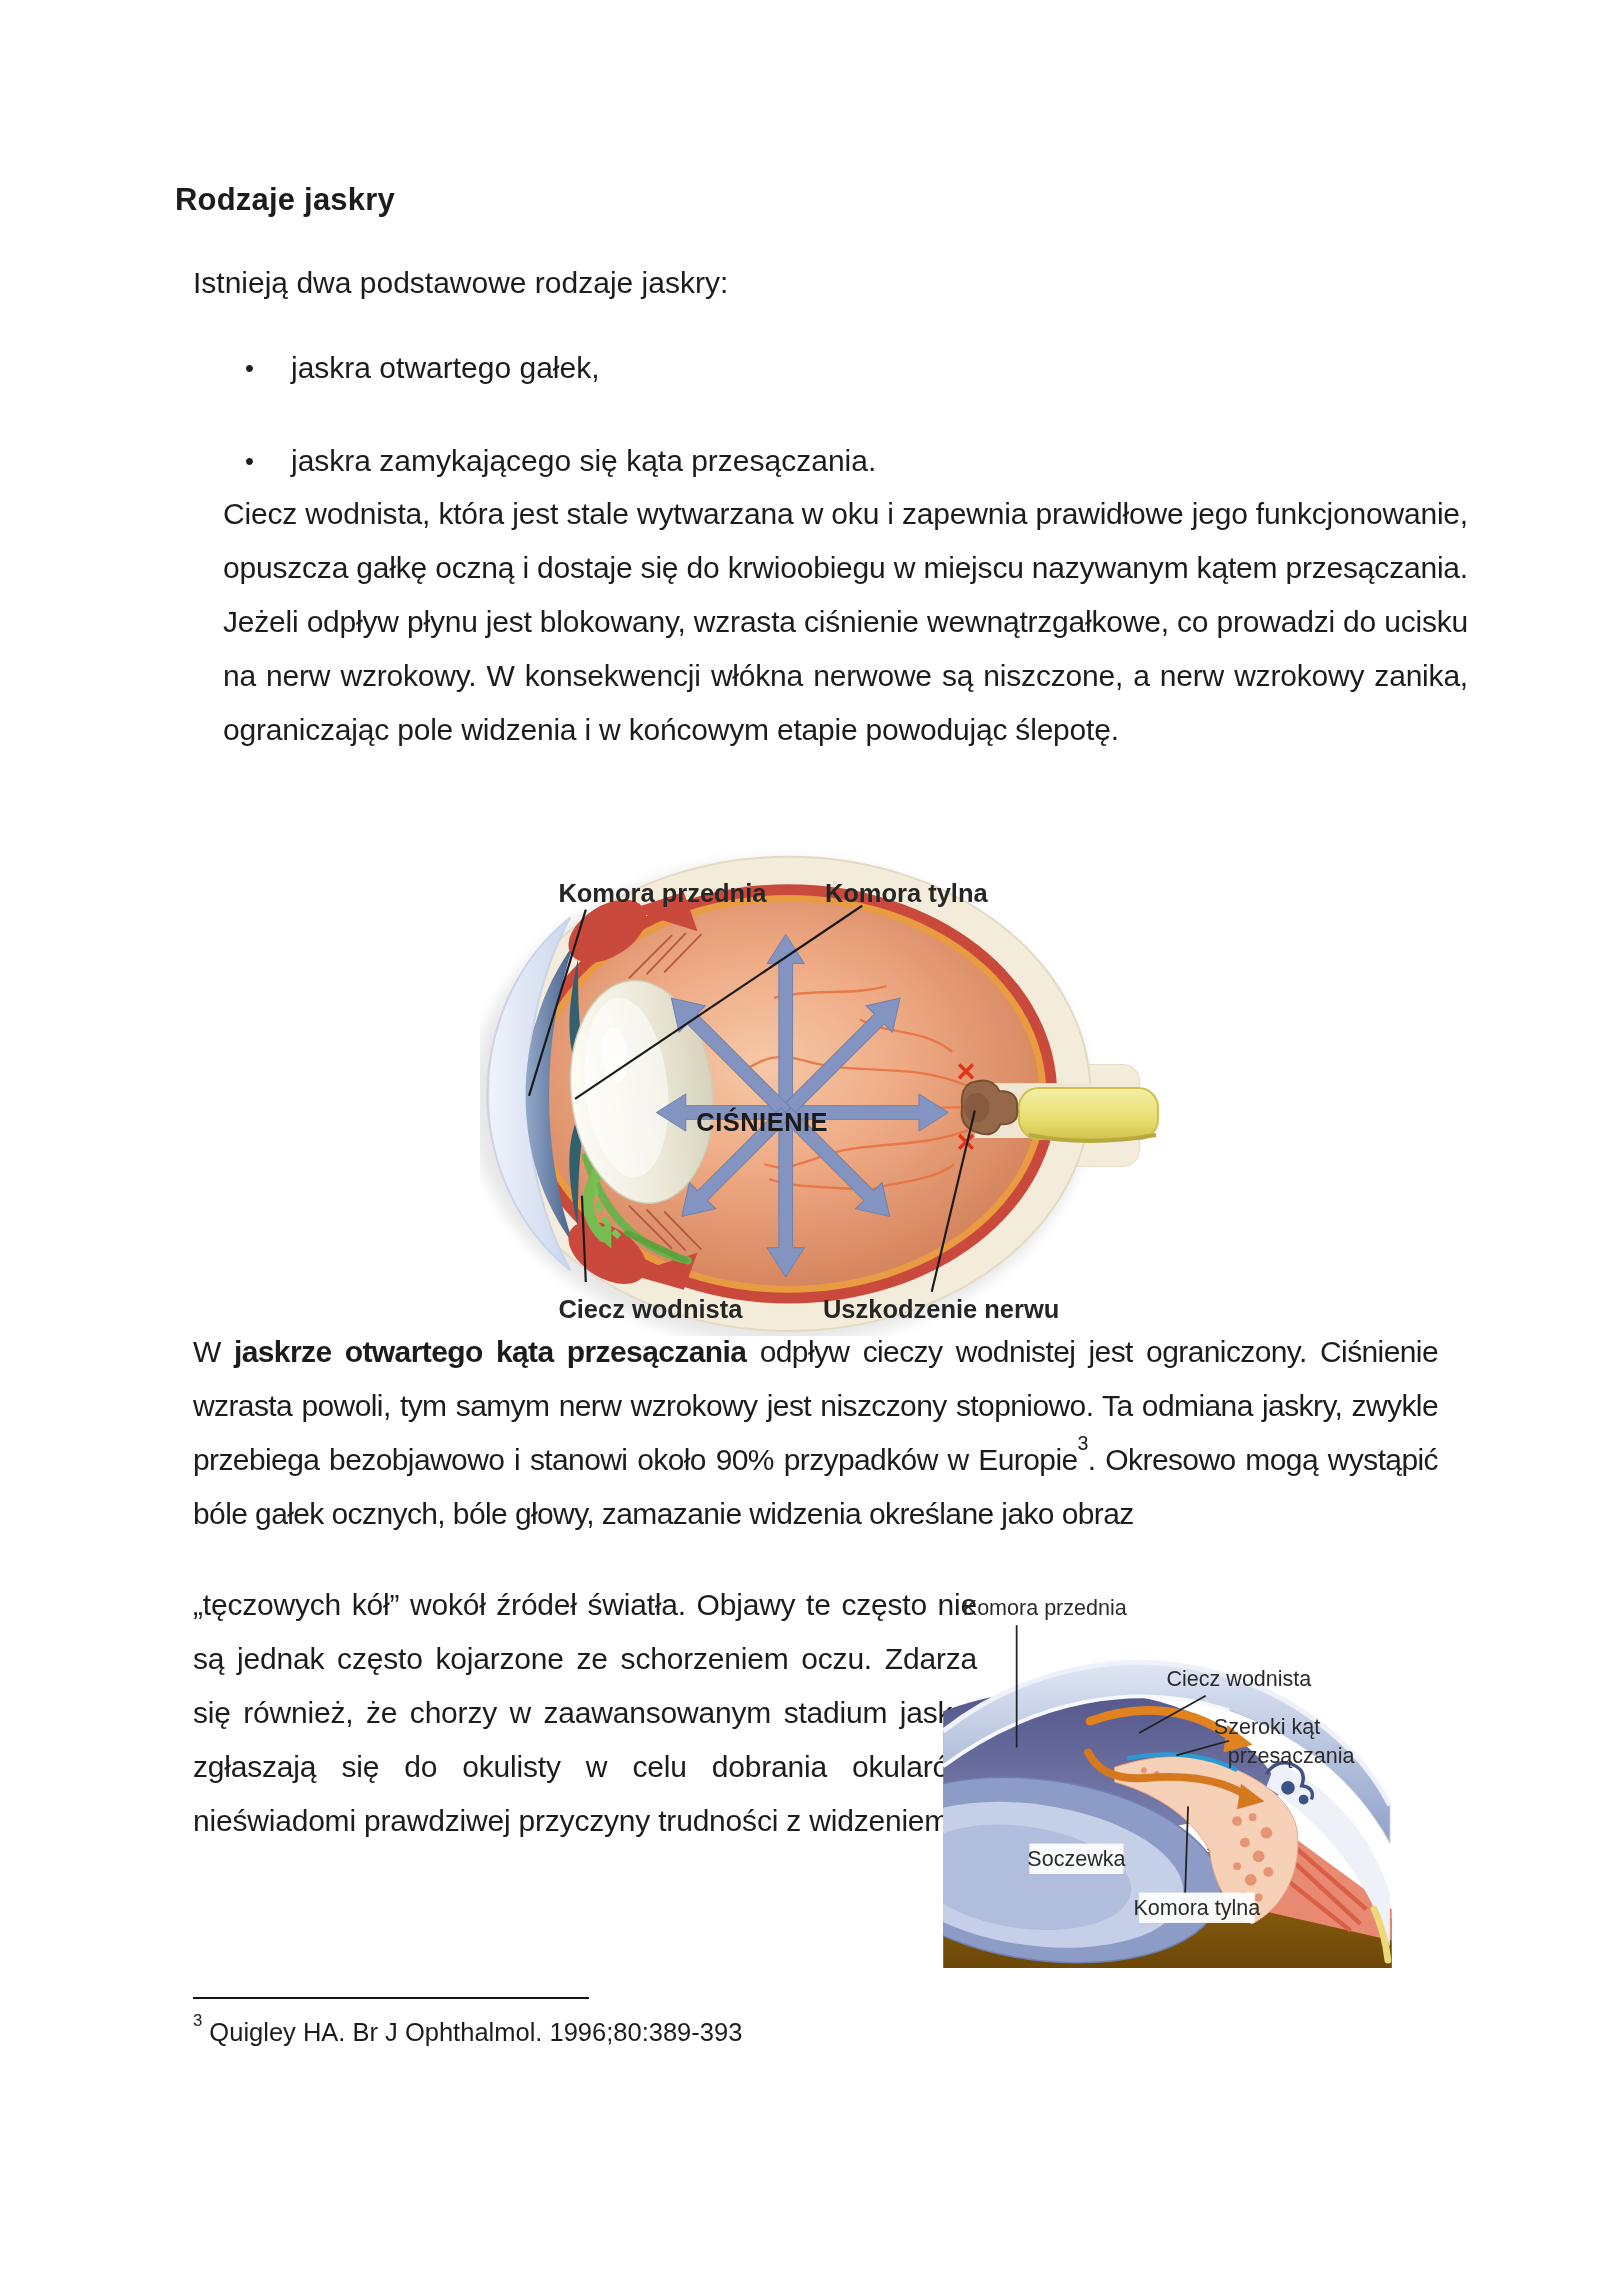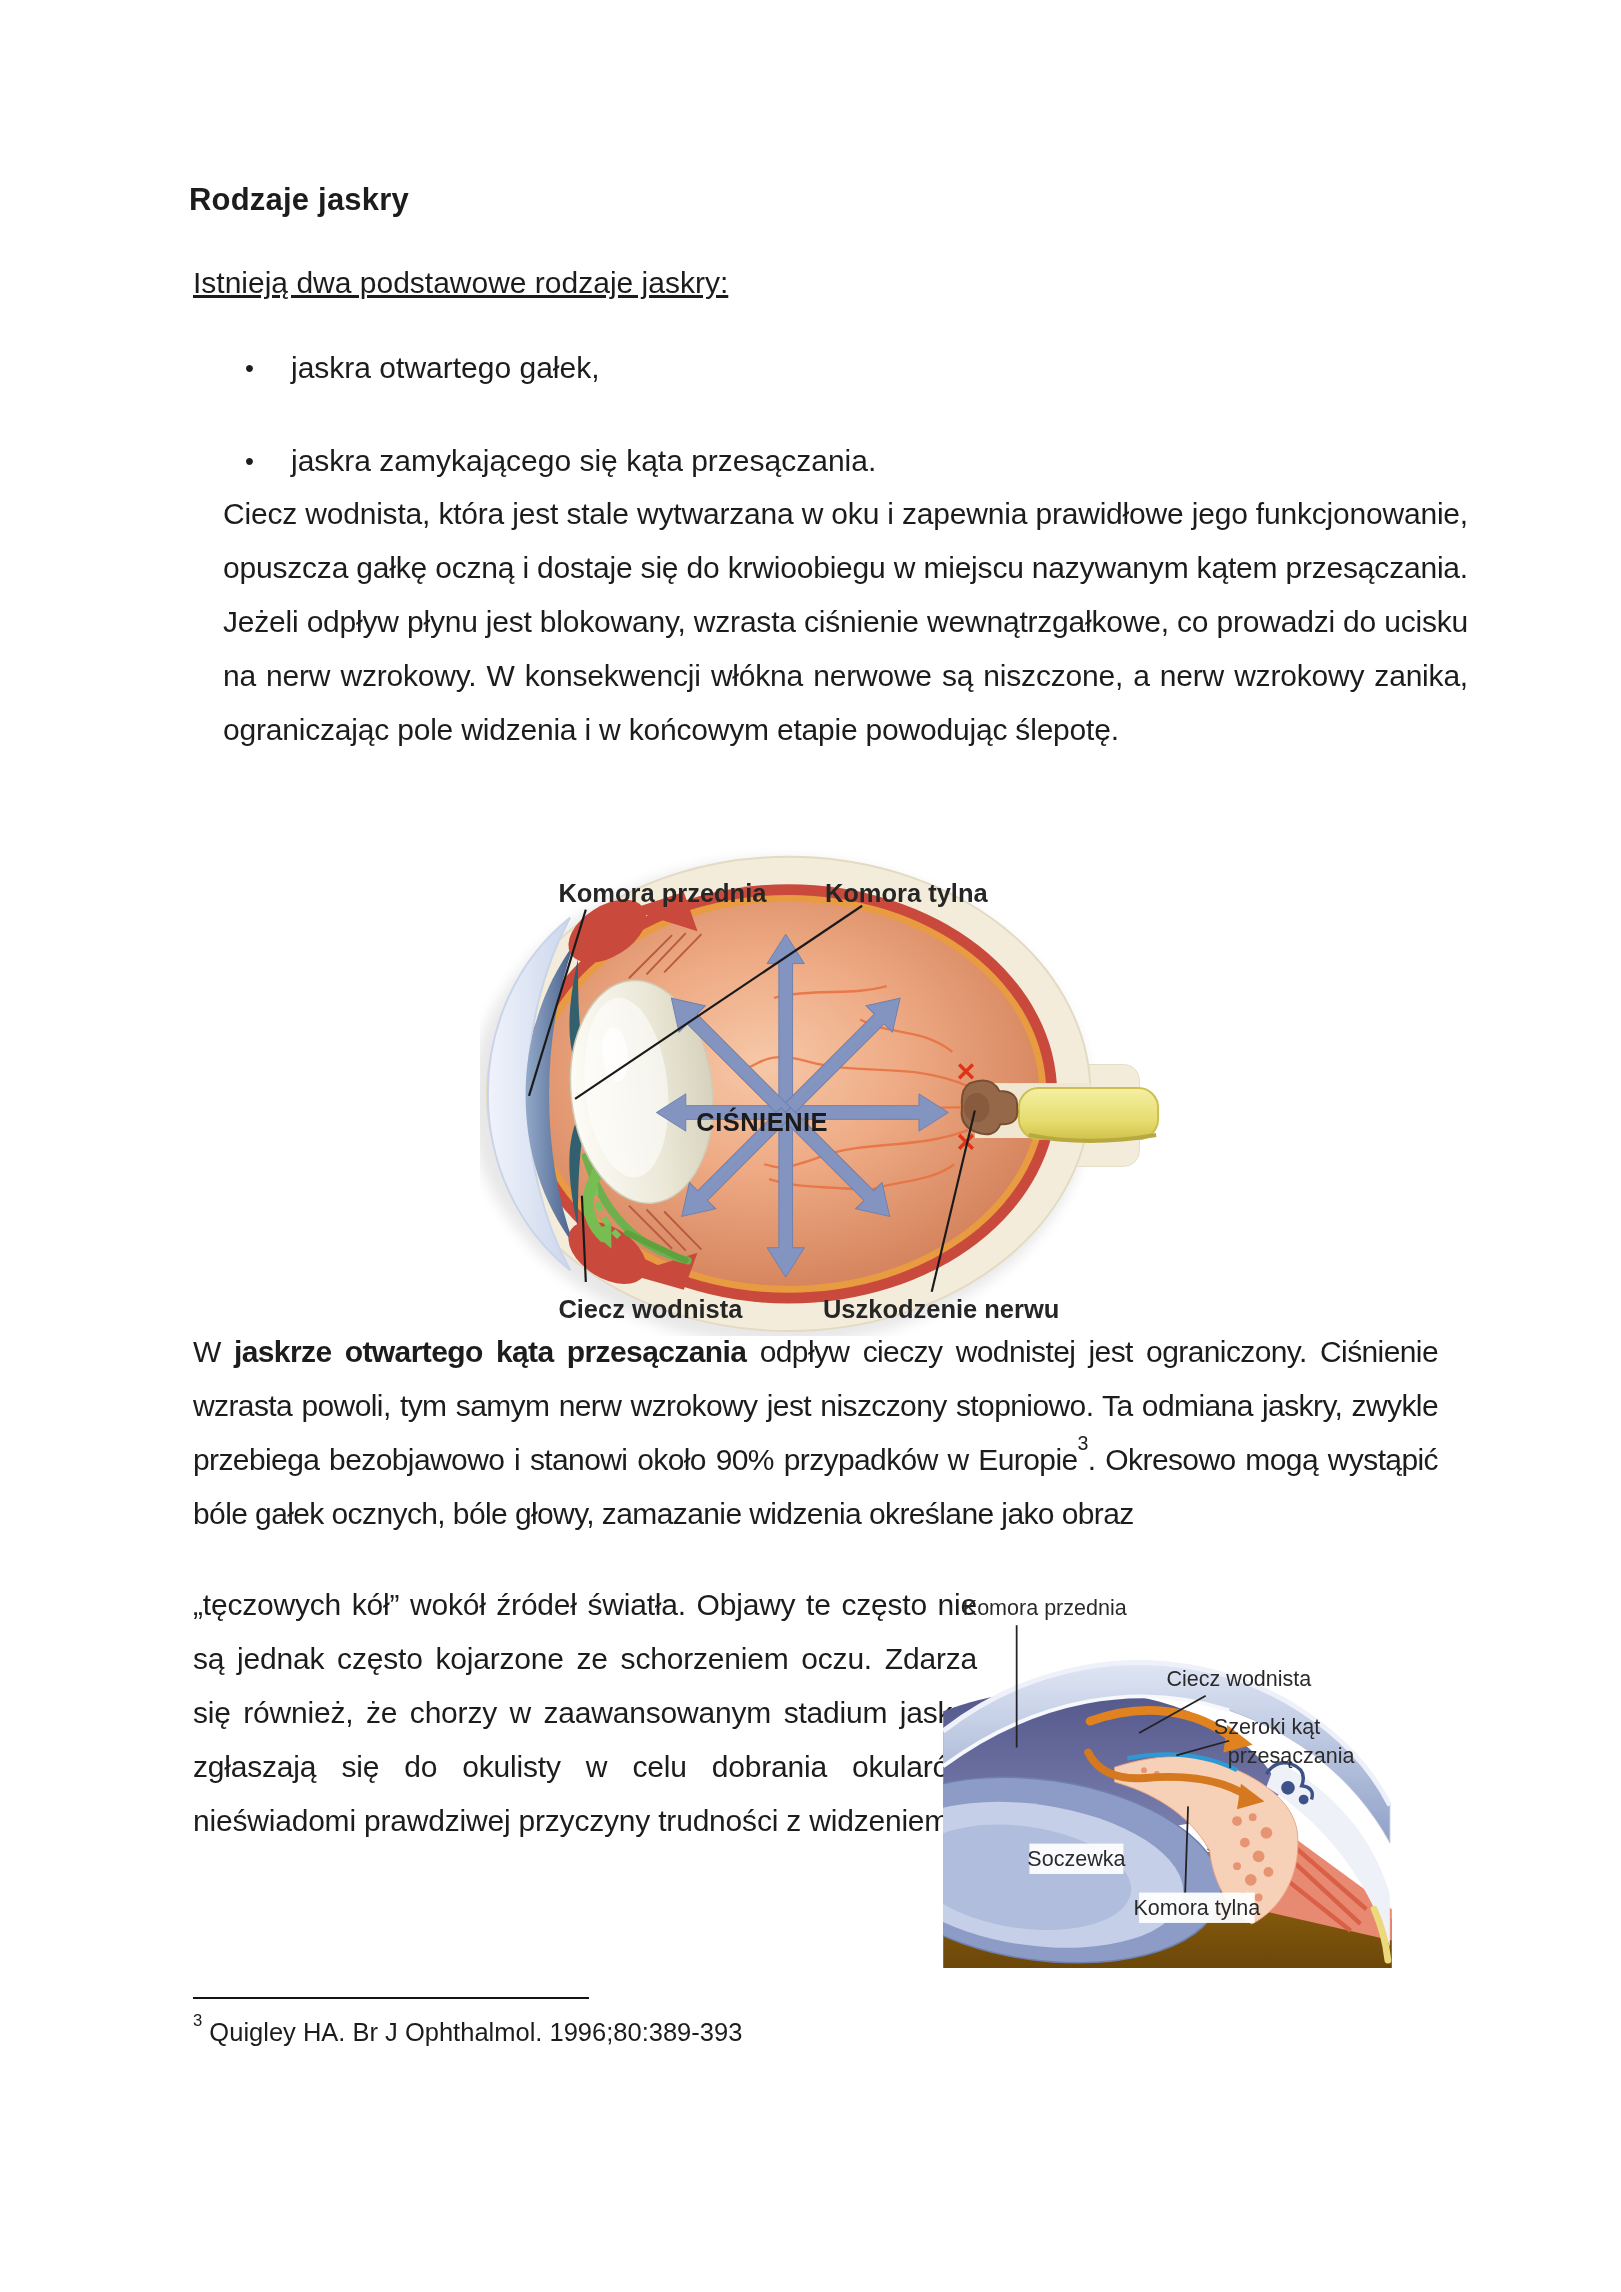--- a/index.html
+++ b/index.html
@@ -1,20 +1,20 @@
 <!DOCTYPE html>
 <html><head>
 <meta charset="utf-8">
 <style>
   html,body{margin:0;padding:0;background:#ffffff;}
   .page{position:relative;width:1621px;height:2293px;background:#ffffff;overflow:hidden;
         color:#1c1c1c;font-family:"Liberation Sans","DejaVu Sans",sans-serif;}
   .abs{position:absolute;}
-  .heading{left:189px;top:182px;font-size:31px;font-weight:bold;letter-spacing:0.2px;}
-  .intro{left:193px;top:266px;font-size:30px;text-decoration:underline;}
+  .heading{left:175px;top:182px;font-size:31px;font-weight:bold;letter-spacing:0.2px;}
+  .intro{left:193px;top:266px;font-size:30px;}
   .bullet-row{left:245px;font-size:30px;}
   .bullet-row .marker{display:inline-block;width:46px;font-size:25.5px;vertical-align:1px;}
   .row1{top:351px;}
   .row2{top:412px;margin-top:32px;}
   .body-just{font-size:30px;line-height:54px;text-align:justify;}
   .para1{left:193px;top:487px;width:1245px;letter-spacing:-0.2px;margin-left:30px;}
   .para2a{left:193px;top:1325px;width:1245px;letter-spacing:-0.6px;}
   .para2b{left:193px;top:1578px;width:784px;letter-spacing:-0.2px;}
   .b{font-weight:bold;}
   .supref{font-size:19.6px;position:relative;top:-0.45em;line-height:0;}

